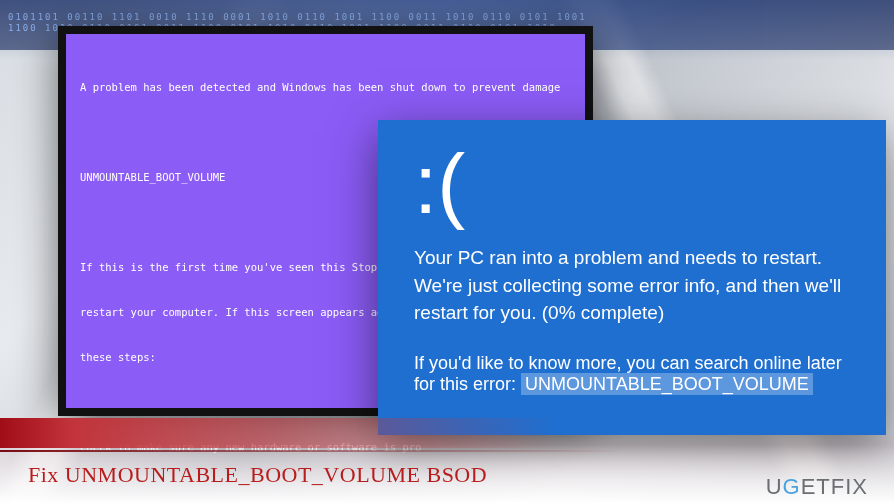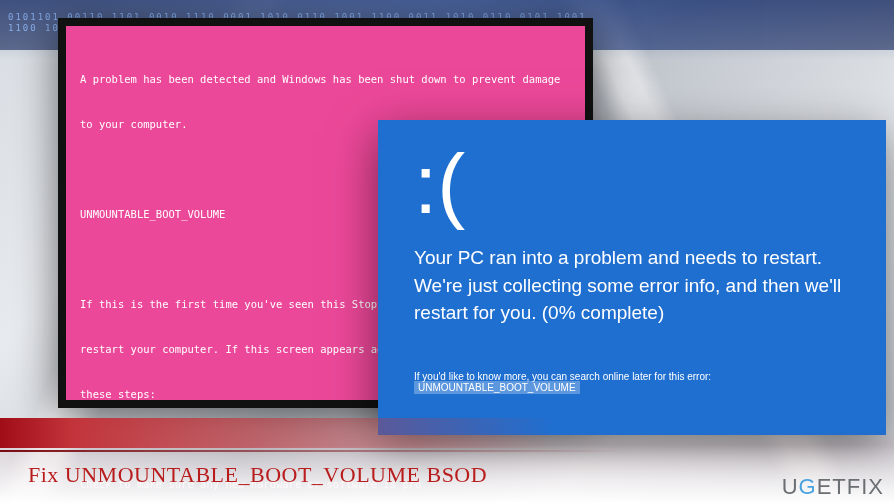--- a/index.html
+++ b/index.html
@@ -28,25 +28,25 @@
       font-family: monospace;
       font-size: 9px;
       letter-spacing: 2px;
       overflow: hidden;
       white-space: pre;
       padding: 12px 8px;
       line-height: 11px;
     }
     .old-bsod {
       position: absolute;
-      top: 18px;
+      top: 26px;
       left: 58px;
       width: 535px;
       height: 390px;
-      background: #ec4899;
+      background: #8b5cf6;
       border: 8px solid #111;
       box-shadow: 0 10px 40px rgba(0,0,0,0.55);
       color: #ffffff;
       font-family: "Lucida Console", Consolas, monospace;
       font-size: 10.5px;
       line-height: 15px;
       padding: 16px 14px;
       white-space: pre-wrap;
     }
     .old-bsod .line { display: block; }
@@ -69,22 +69,22 @@
       margin-bottom: 18px;
       font-family: "Segoe UI Light", "Segoe UI", Arial, sans-serif;
     }
     .new-msg {
       font-size: 19px;
       font-weight: 300;
       line-height: 1.45;
       max-width: 440px;
     }
     .new-sub {
-      font-size: 10px;
-      margin-top: 44px;
+      font-size: 18px;
+      margin-top: 26px;
       font-weight: 300;
     }
     .err-code {
       background: rgba(255,255,255,0.28);
       padding: 1px 4px;
     }
     .article-footer {
       position: absolute;
       left: 0; right: 0; bottom: 0;
       height: 74px;
@@ -106,40 +106,39 @@
       position: absolute;
       left: 28px;
       bottom: 16px;
       color: #b91c1c;
       font-family: "Brush Script MT", "Segoe Script", cursive;
       font-size: 22px;
       letter-spacing: 0.5px;
     }
     .watermark {
       position: absolute;
-      right: 10px;
+      right: 26px;
       bottom: 4px;
       font-family: Arial, sans-serif;
       font-size: 22px;
       letter-spacing: 1px;
       color: #6b6f73;
       text-align: center;
     }
     .watermark .g { color: #4aa3e0; }
   </style>
 </head>
 <body>
 
 <div class="bg-overlay"></div>
 <div class="digital-strip">0101101 00110 1101 0010 1110 0001 1010 0110 1001 1100 0011 1010 0110 0101 1001
 1100 1010 0110 0101 0011 1100 0101 1010 0110 1001 1100 0011 0110 0101 1010</div>
 
 <div class="old-bsod">
   <span class="line">A problem has been detected and Windows has been shut down to prevent damage</span>
-  <span class="line">to your computer.</span>
   <span class="line">&nbsp;</span>
   <span class="line">UNMOUNTABLE_BOOT_VOLUME</span>
   <span class="line">&nbsp;</span>
   <span class="line">If this is the first time you've seen this Stop error screen,</span>
   <span class="line">restart your computer. If this screen appears again, follow</span>
   <span class="line">these steps:</span>
   <span class="line">&nbsp;</span>
   <span class="line">Check to make sure any new hardware or software is pro</span>
   
   

